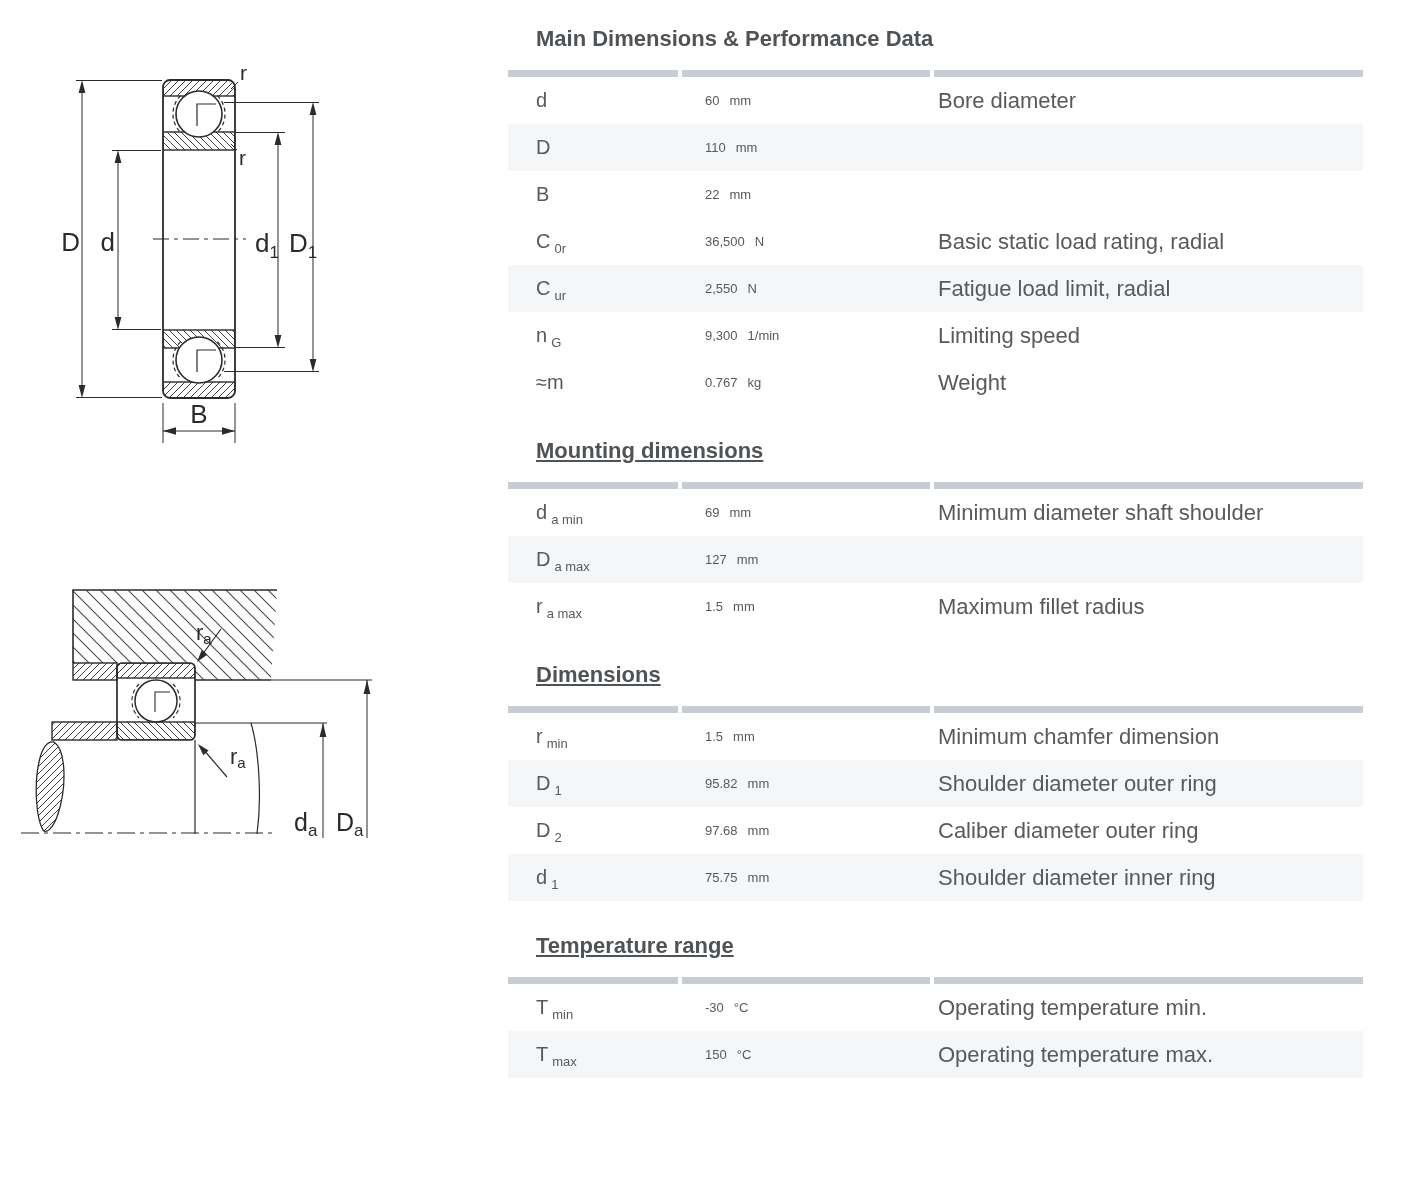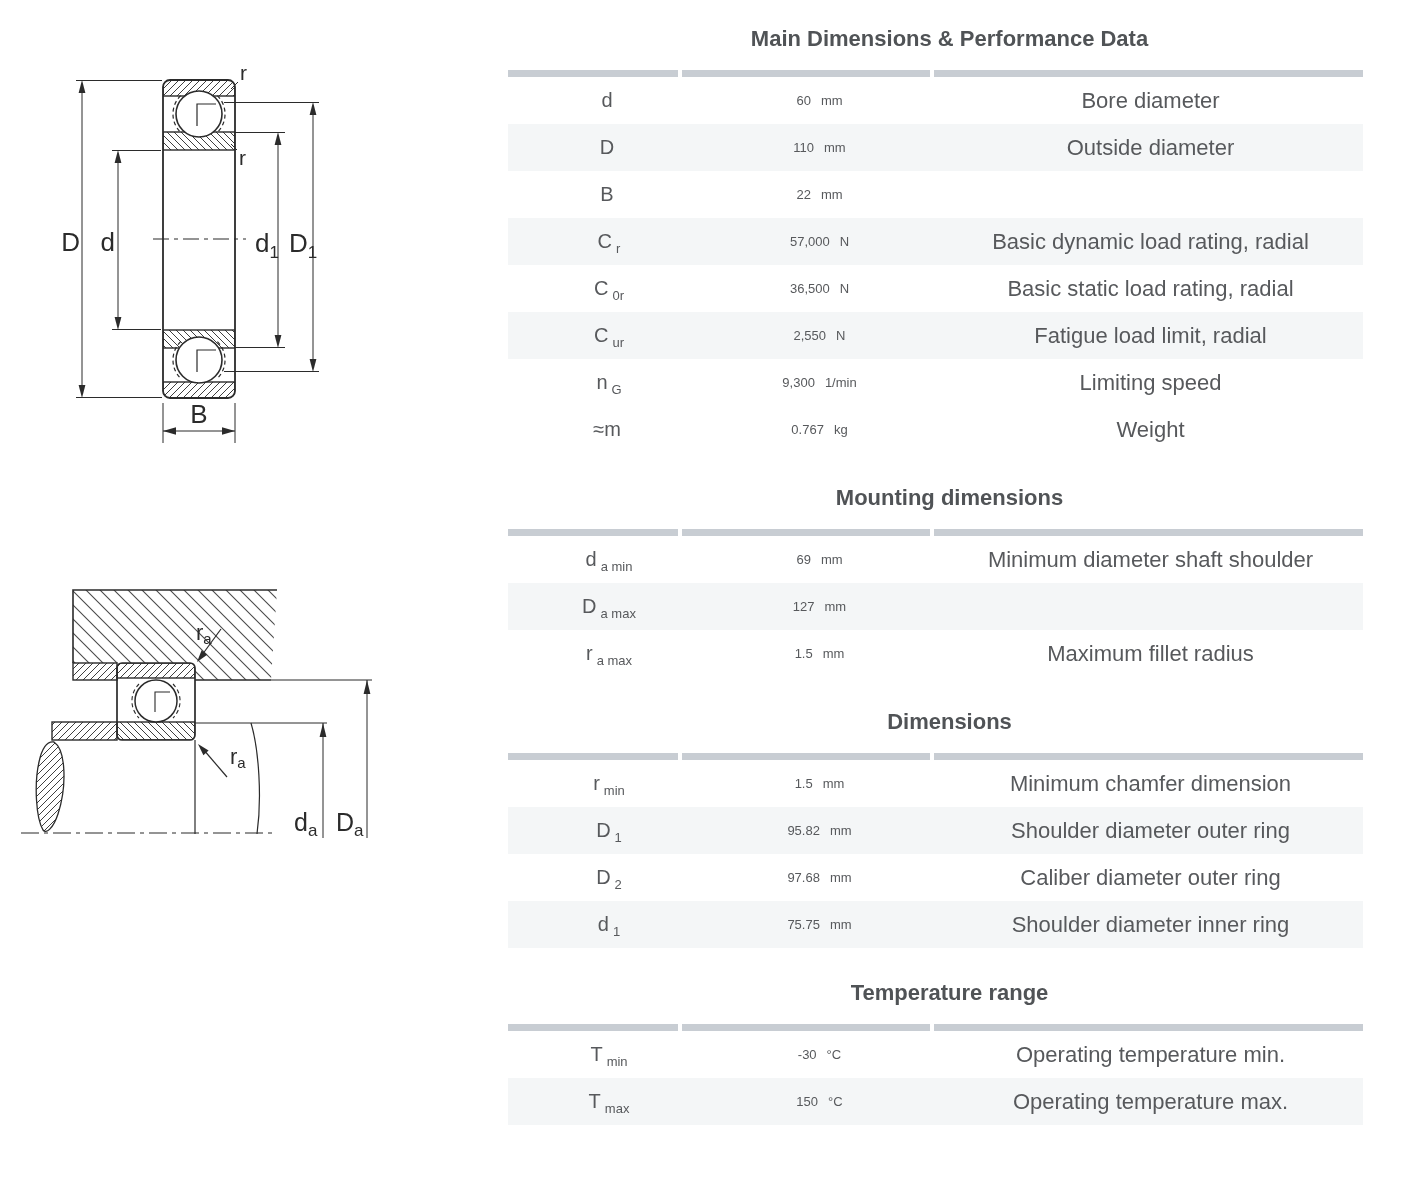--- a/index.html
+++ b/index.html
@@ -1,22 +1,22 @@
 <!DOCTYPE html>
 <html><head>
 <meta charset="utf-8">
 <style>
   html,body{margin:0;padding:0;background:#ffffff;}
   .page{position:relative;width:1411px;height:1194px;background:#fff;overflow:hidden;
         font-family:"Liberation Sans","DejaVu Sans",sans-serif;color:#57595c;}
   .drawings{position:absolute;left:0;top:0;width:500px;height:1194px;}
   .content{position:absolute;left:508px;top:26px;width:855px;}
-  section{display:block;text-align:center;}
+  section{display:block;}
   h2.sec-title{margin:0 0 18px 28px;font-size:22px;line-height:26px;font-weight:bold;color:#505356;}
-  section + section h2.sec-title{margin-top:32px;}
+  section + section h2.sec-title{margin-top:32px;text-decoration:underline;}
   .hdr-bar{display:flex;height:7px;margin-bottom:0;}
   .hdr-bar span{display:block;height:7px;background:#c8cdd3;}
   .hdr-bar .s1{width:170px;margin-right:4px;}
   .hdr-bar .s2{width:248px;margin-right:4px;}
   .hdr-bar .s3{width:429px;}
   .row{display:flex;align-items:center;height:47px;background:#ffffff;}
   .row.alt{background:#f4f6f7;}
   .c1{width:174px;padding-left:28px;box-sizing:border-box;font-size:20px;color:#57595c;white-space:nowrap;}
   .c1 .sub{font-size:13px;position:relative;top:5px;margin-left:4px;}
   .c2{width:252px;padding-left:23px;box-sizing:border-box;font-size:13px;color:#57595c;white-space:nowrap;}
@@ -171,33 +171,27 @@
       <div class="rows">
     <div class="row">
       <div class="c1"><span class="sym">d</span><span class="sub"></span></div>
       <div class="c2"><span class="val">60</span><span class="unit">mm</span></div>
       <div class="c3 desc">Bore diameter</div>
     </div>
 
     <div class="row alt">
       <div class="c1"><span class="sym">D</span><span class="sub"></span></div>
       <div class="c2"><span class="val">110</span><span class="unit">mm</span></div>
-      <div class="c3 desc">Outside diameter</div>
     </div>
 
     <div class="row">
       <div class="c1"><span class="sym">B</span><span class="sub"></span></div>
       <div class="c2"><span class="val">22</span><span class="unit">mm</span></div>
     </div>
 
-    <div class="row alt">
-      <div class="c1"><span class="sym">C</span><span class="sub">r</span></div>
-      <div class="c2"><span class="val">57,000</span><span class="unit">N</span></div>
-      <div class="c3 desc">Basic dynamic load rating, radial</div>
-    </div>
 
     <div class="row">
       <div class="c1"><span class="sym">C</span><span class="sub">0r</span></div>
       <div class="c2"><span class="val">36,500</span><span class="unit">N</span></div>
       <div class="c3 desc">Basic static load rating, radial</div>
     </div>
 
     <div class="row alt">
       <div class="c1"><span class="sym">C</span><span class="sub">ur</span></div>
       <div class="c2"><span class="val">2,550</span><span class="unit">N</span></div>

